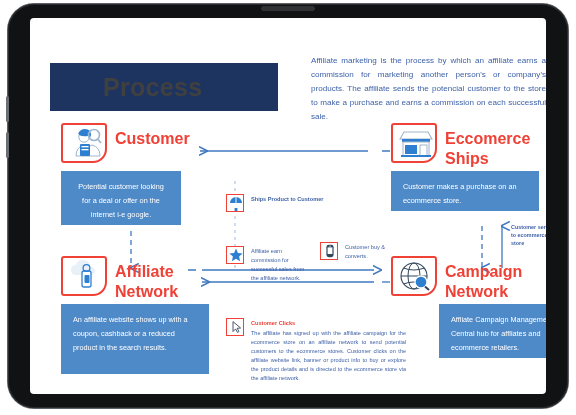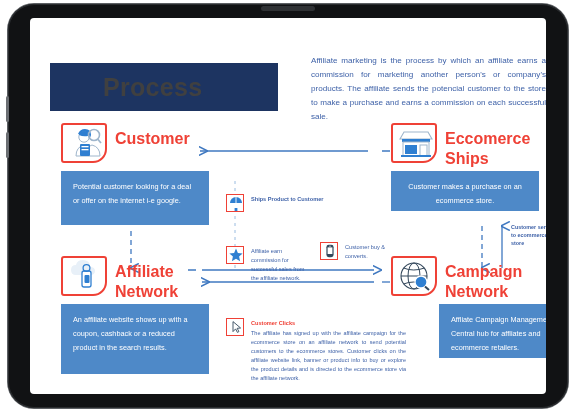--- a/index.html
+++ b/index.html
@@ -119,36 +119,36 @@
             <path d="M10 30 q0-9 8-11 l4 2 l4-2 q8 2 8 11z" fill="#ffffff" stroke="#9fb6cc" stroke-width="1"></path>
             <rect x="14" y="18" width="10" height="12" rx="1" fill="#2f7fd1"></rect>
             <rect x="15.5" y="20" width="7" height="1.3" fill="#ffffff"></rect>
             <rect x="15.5" y="23" width="7" height="1.3" fill="#ffffff"></rect>
             <circle cx="28" cy="9" r="5.5" fill="none" stroke="#9fb6cc" stroke-width="1.6"></circle>
             <line x1="31.6" y1="13" x2="35" y2="17" stroke="#9fb6cc" stroke-width="1.8"></line>
           </svg>
         </div>
         <div class="node-label">Customer</div>
       </div>
-      <div class="desc" style="left:31px;top:153px;width:148px;height:54px;">Potential customer looking for a deal or offer on the internet i-e google.</div>
+      <div class="desc" style="left:31px;top:153px;width:120px;height:54px;text-align:center;">Potential customer looking for a deal or offer on the internet i-e google.</div>
 
       <div class="node" style="left:361px;top:105px;">
         <div class="node-icon">
           <svg width="40" height="36" viewBox="0 0 40 36">
             <path d="M4 13 L8 6 L32 6 L36 13 Z" fill="#ffffff" stroke="#9fb6cc" stroke-width="1.1"></path>
             <rect x="6" y="13" width="28" height="3" fill="#2f7fd1"></rect>
             <rect x="7" y="16" width="26" height="14" fill="#ffffff" stroke="#9fb6cc" stroke-width="1"></rect>
             <rect x="9" y="19" width="12" height="9" fill="#2f7fd1"></rect>
             <rect x="24" y="19" width="7" height="11" fill="#ffffff" stroke="#9fb6cc" stroke-width="1"></rect>
             <line x1="5" y1="30" x2="35" y2="30" stroke="#2f7fd1" stroke-width="2"></line>
           </svg>
         </div>
         <div class="node-label">Eccomerce Ships</div>
       </div>
-      <div class="desc" style="left:361px;top:153px;width:148px;height:40px;text-align:center;">Customer makes a purchase on an ecommerce store.</div>
+      <div class="desc" style="left:361px;top:153px;width:148px;height:40px;">Customer makes a purchase on an ecommerce store.</div>
 
       <div class="node" style="left:31px;top:238px;">
         <div class="node-icon">
           <svg width="40" height="36" viewBox="0 0 40 36">
             <path d="M10 16 q-5 0-5-5 q0-5 5-5 q1-5 7-5 q7 0 7 7 q5 0 5 4 q0 4-5 4 z" fill="#e8f0f8"></path>
             <rect x="16" y="12" width="9" height="16" rx="2" fill="#ffffff" stroke="#2f7fd1" stroke-width="1.3"></rect>
             <circle cx="20.5" cy="9" r="3.4" fill="none" stroke="#2f7fd1" stroke-width="1.3"></circle>
             <rect x="18.5" y="16" width="5" height="8" rx="1" fill="#2f7fd1"></rect>
           </svg>
         </div>

